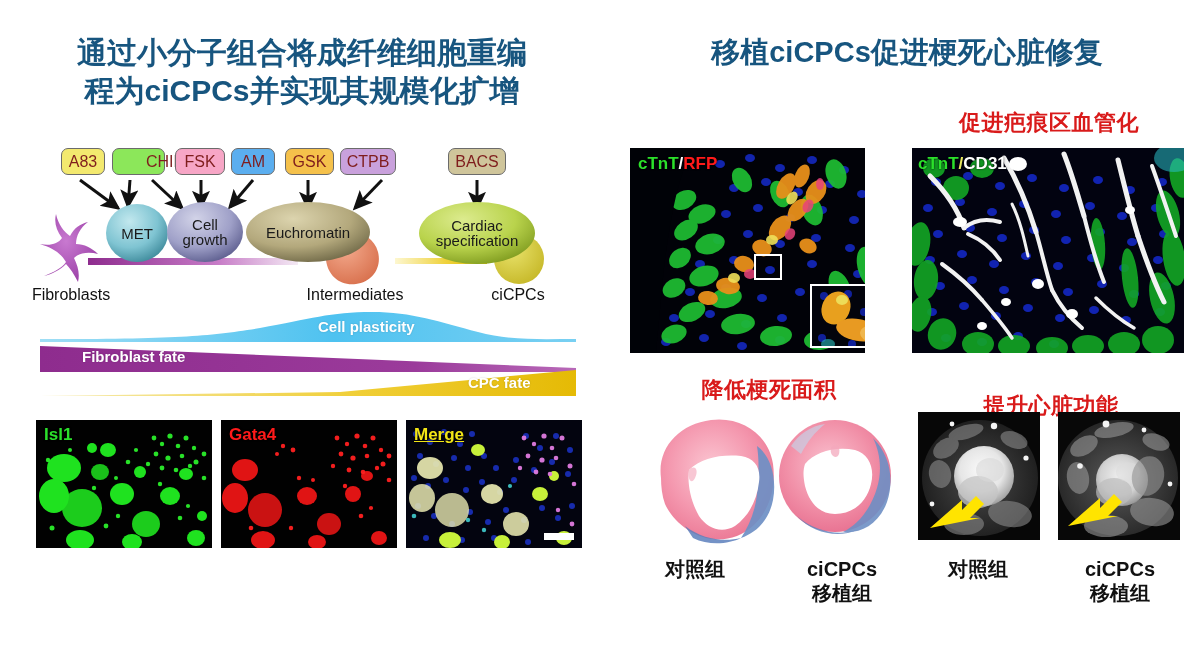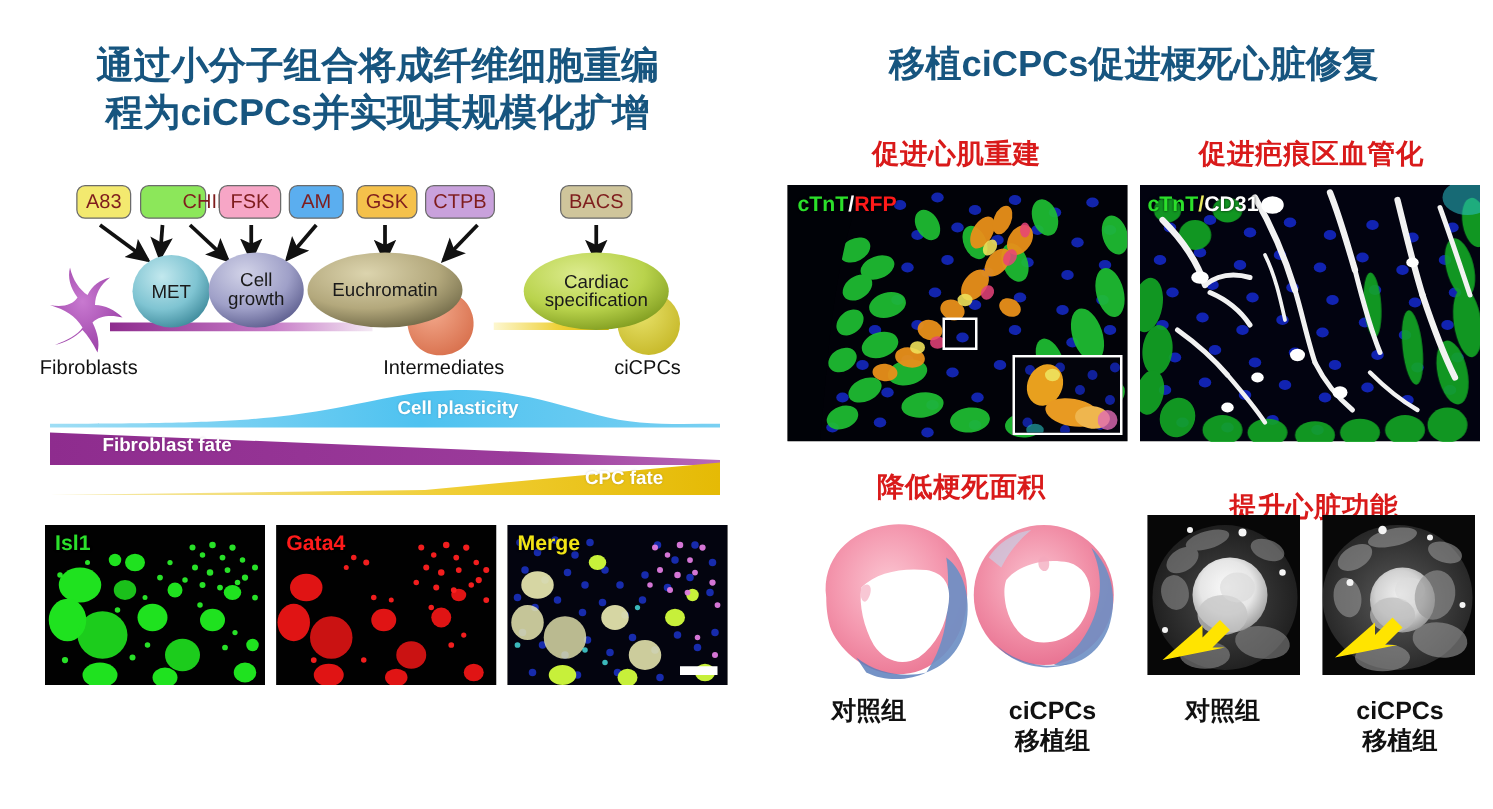--- a/index.html
+++ b/index.html
@@ -445,29 +445,28 @@
             <circle cx="152" cy="90" r="2.2"></circle>
           <circle cx="166" cy="104" r="2.4"></circle>
         </g>
         <g fill="#49E6E6" opacity="0.8">
           <circle cx="8" cy="96" r="2.3"></circle>
             <circle cx="62" cy="100" r="2.2"></circle>
           <circle cx="104" cy="66" r="2.1"></circle>
             <circle cx="78" cy="110" r="2.2"></circle>
         </g>
       </svg>
-      <div class="panel-label" style="left:8px; top:5px; color:#F2E516;">Merge</div>
+      <div class="panel-label" style="left:8px; top:5px; color:#F2E516;text-decoration:underline;">Merge</div>
       <div class="scalebar" style="right:8px; bottom:8px; width:30px;"></div>
     </div>
   </div>
 
-  <div class="title-red" style="left:630px; top:108px; width:270px;">促进心肌重建</div>
   <div class="title-red" style="left:910px; top:108px; width:278px;">促进疤痕区血管化</div>
 
-  <div class="panel" style="left:630px; top:148px; width:272px; height:205px;">
+  <div class="panel" style="left:630px; top:148px; width:235px; height:205px;">
     <svg width="272" height="205">
       <rect width="272" height="205" fill="#010208"></rect>
 
       <g fill="#1428BE" opacity="0.9">
         <ellipse cx="90" cy="16" rx="5" ry="4"></ellipse>
           <ellipse cx="120" cy="10" rx="5" ry="4"></ellipse>
         <ellipse cx="150" cy="20" rx="5" ry="4"></ellipse>
           <ellipse cx="182" cy="12" rx="5" ry="4"></ellipse>
         <ellipse cx="214" cy="22" rx="5" ry="4"></ellipse>
           <ellipse cx="244" cy="14" rx="5" ry="4"></ellipse>

